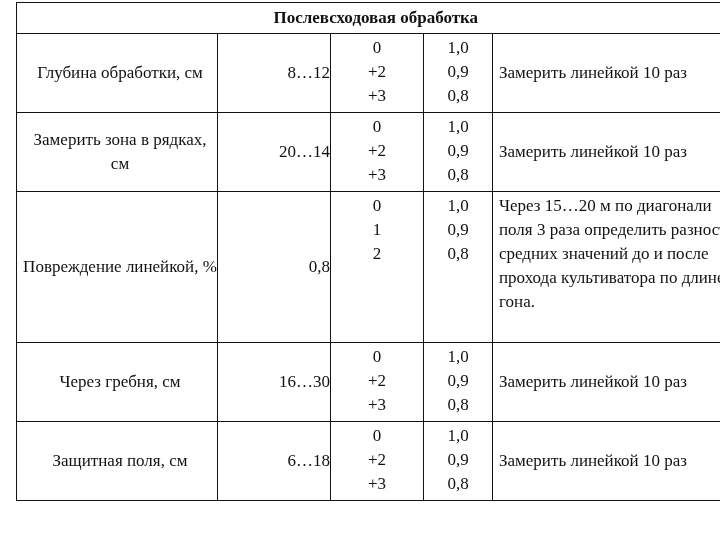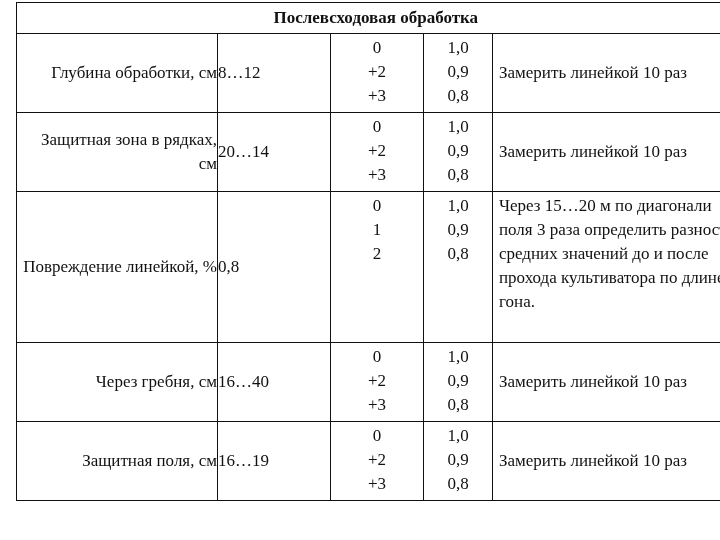--- a/index.html
+++ b/index.html
@@ -1,22 +1,22 @@
 <!DOCTYPE html>
 <html><head>
 <meta charset="utf-8">
 <style>
   html, body { margin:0; padding:0; background:#ffffff; }
   body { width:720px; height:540px; overflow:hidden; position:relative;
          font-family:"Liberation Serif", serif; color:#111; }
   table { position:absolute; left:16px; top:2px; border-collapse:collapse; width:718px; table-layout:fixed; }
   td { border:1.5px solid #111; padding:0; font-size:17px; line-height:24px; vertical-align:middle; }
   .sec { text-align:center; font-weight:bold; height:28px; }
-  .param { padding-left:6px; text-align:right;font-family:Liberation Serif, serif; }
-  .ctr { text-align:left; }
+  .param { padding-left:6px; text-align:center;font-family:Liberation Serif, serif; }
+  .ctr { text-align:right; }
   .stack { text-align:center; vertical-align:top; padding-top:2px; }
   .stack div { height:24px; line-height:24px; }
   .method { padding-left:6px; text-align:left; }
   .method.top { vertical-align:top; padding-top:2px; }
   tr.row { height:79px; }
   tr.tall { height:151px; }
   tr.sub { height:31px; }
   table tr td:last-child { border-right:none; }
 </style>
 </head>
@@ -43,21 +43,21 @@
           <div>+3</div>
         </td>
     <td class="stack">
           <div>1,0</div>
           <div>0,9</div>
           <div>0,8</div>
         </td>
     <td class="method">Замерить линейкой 10 раз</td>
   </tr>
   <tr class="row">
-    <td class="param">Защитная зона в рядках, см</td>
+    <td class="param">Замерить зона в рядках, см</td>
     <td class="ctr">20…14</td>
     <td class="stack">
           <div>0</div>
           <div>+2</div>
           <div>+3</div>
         </td>
     <td class="stack">
           <div>1,0</div>
           <div>0,9</div>
           <div>0,8</div>
@@ -74,36 +74,36 @@
         </td>
     <td class="stack">
           <div>1,0</div>
           <div>0,9</div>
           <div>0,8</div>
         </td>
     <td class="method top">Через 15…20 м по диагонали поля 3 раза определить разность средних значений до и после прохода культиватора по длине гона.</td>
   </tr>
   <tr class="row">
     <td class="param">Через гребня, см</td>
-    <td class="ctr">16…40</td>
+    <td class="ctr">16…30</td>
     <td class="stack">
           <div>0</div>
           <div>+2</div>
           <div>+3</div>
         </td>
     <td class="stack">
           <div>1,0</div>
           <div>0,9</div>
           <div>0,8</div>
         </td>
     <td class="method">Замерить линейкой 10 раз</td>
   </tr>
   <tr class="row">
     <td class="param">Защитная поля, см</td>
-    <td class="ctr">16…19</td>
+    <td class="ctr">6…18</td>
     <td class="stack">
           <div>0</div>
           <div>+2</div>
           <div>+3</div>
         </td>
     <td class="stack">
           <div>1,0</div>
           <div>0,9</div>
           <div>0,8</div>
         </td>

